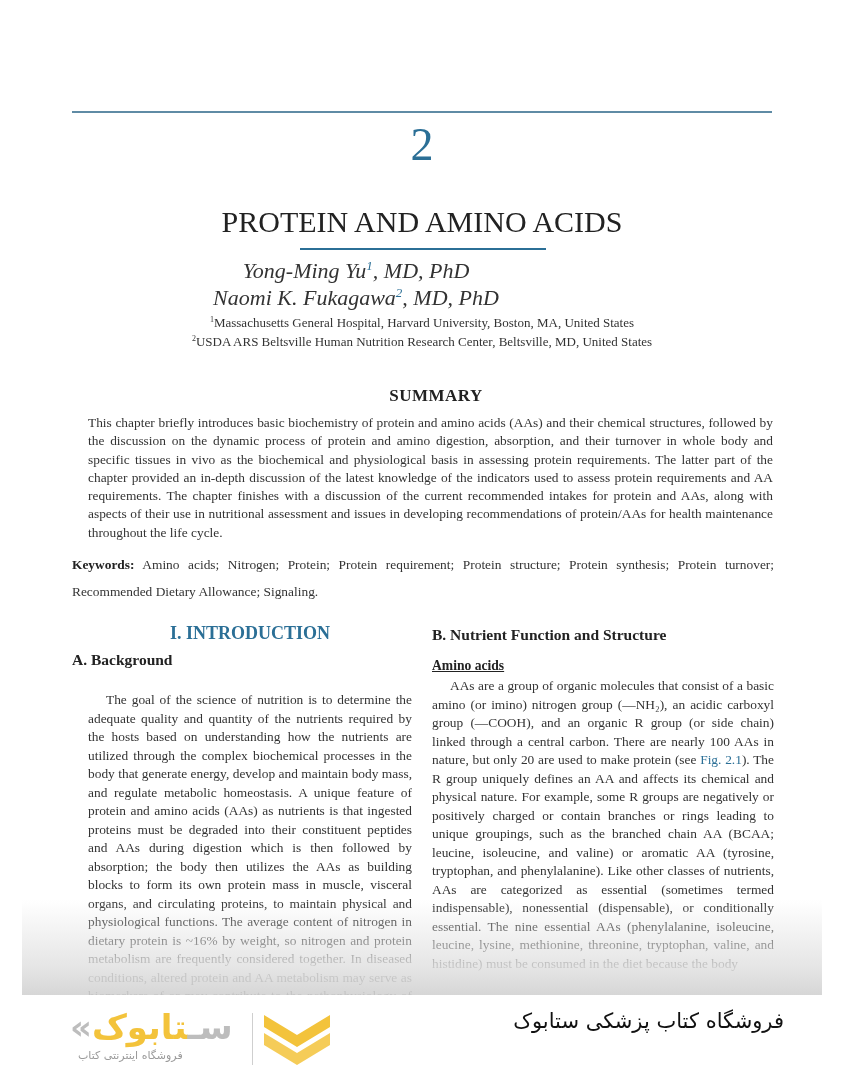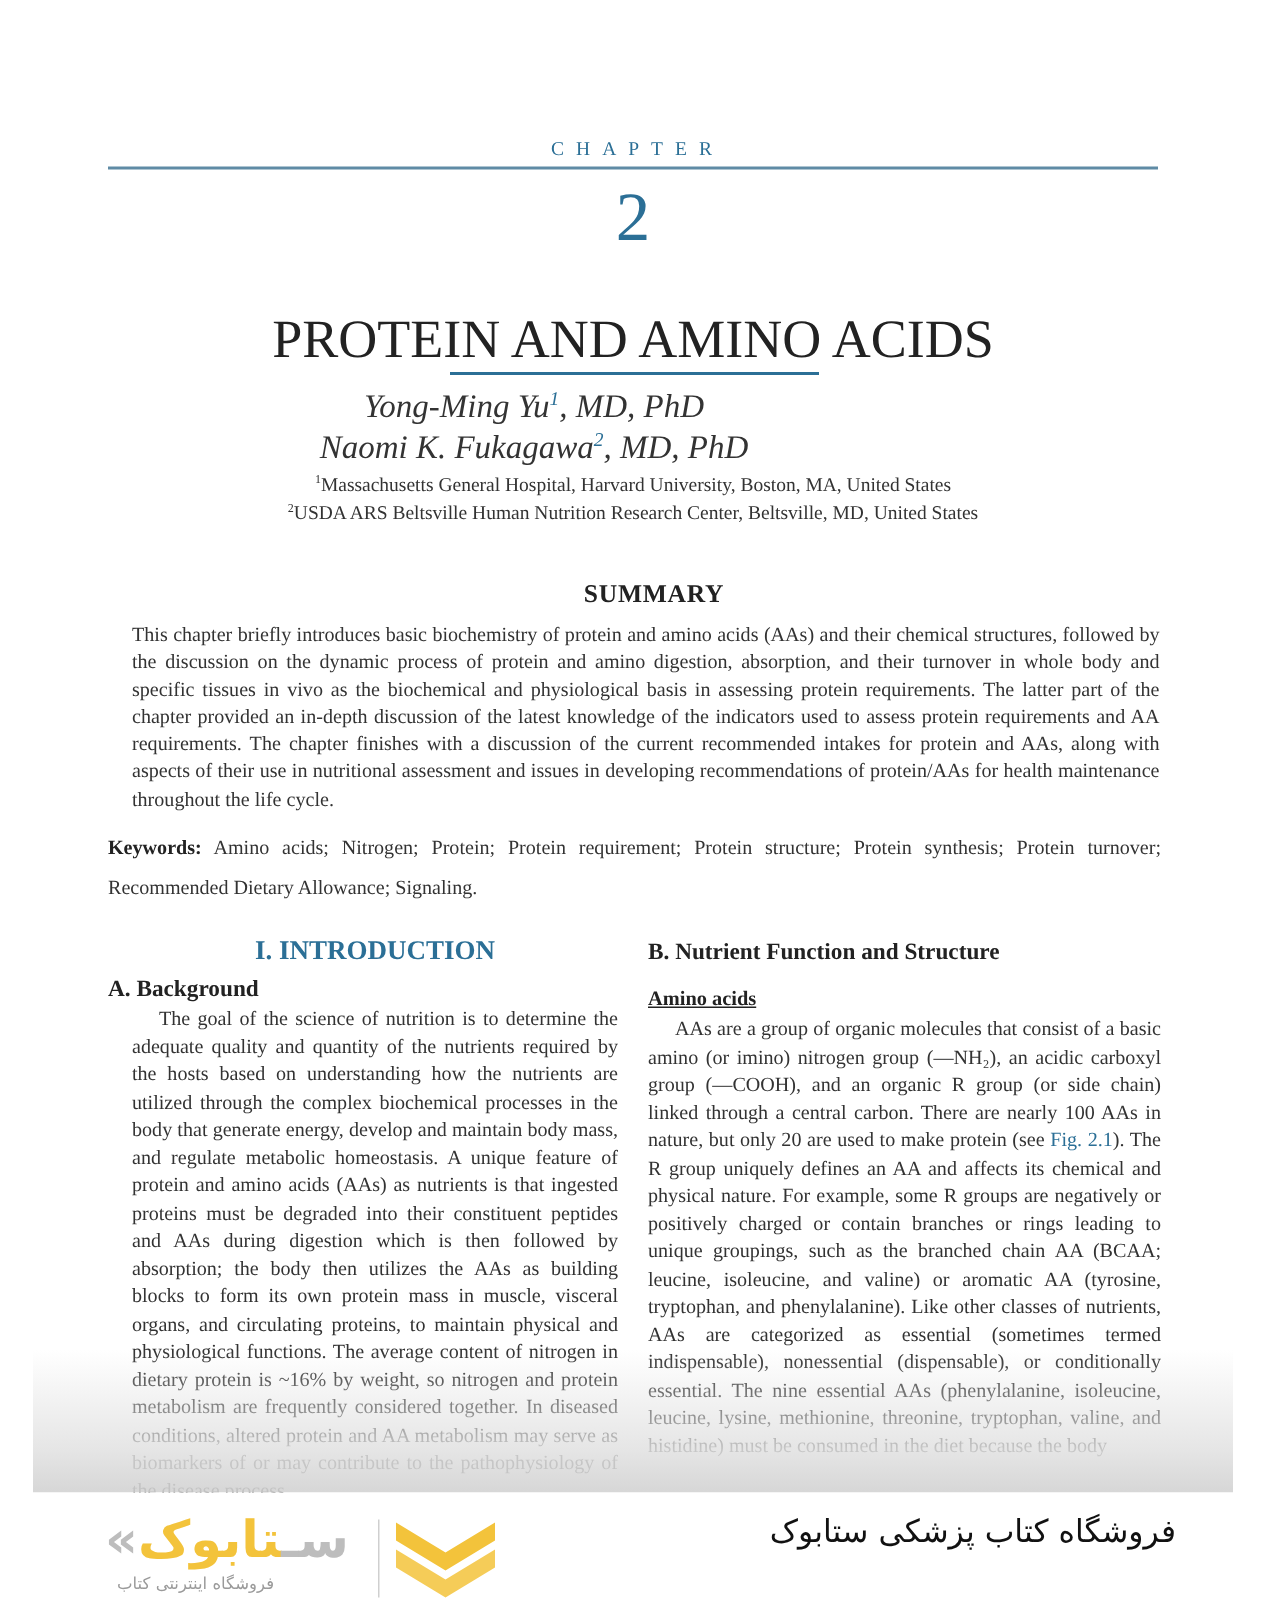--- a/index.html
+++ b/index.html
@@ -10,21 +10,21 @@
   .page-shade { position: absolute; left: 22px; top: 900px; width: 800px; height: 95px;
     background: linear-gradient(to bottom, rgba(255,255,255,0) 0%, rgba(225,225,225,0.85) 70%, rgba(210,210,210,0.9) 100%); pointer-events: none; }
 
   .chapter-label { position: absolute; top: 91px; left: 0; width: 844px; text-align: center;
     font-size: 13px; letter-spacing: 8px; color: #2b6f96; padding-left: 6px; }
   .chapter-rule { position: absolute; top: 111px; left: 72px; width: 700px; height: 2px; background: #5f8ba5; }
   .chapter-number { position: absolute; top: 122px; left: 0; width: 844px; text-align: center;
     font-size: 46px; color: #2b6f96; line-height: 1; }
 
   .title { position: absolute; top: 205px; left: 0; width: 844px; text-align: center;
-    font-size: 36px; color: #222; letter-spacing: 0px; font-weight: normal; }
+    font-size: 30px; color: #222; letter-spacing: 0px; font-weight: normal; }
   .title-rule { position: absolute; top: 248px; left: 300px; width: 246px; height: 2px; background: #2b6f96; }
 
   .author { position: absolute; left: 0; width: 712px; text-align: center;
     font-size: 22px; font-style: italic; color: #333; }
   .author sup { font-size: 13px; color: #2b6f96; }
   .author-1 { top: 258px; }
   .author-2 { top: 285px; font-style: italic; }
 
   .affil { position: absolute; left: 0; width: 844px; text-align: center; font-size: 13px; color: #333; }
   .affil sup { font-size: 8px; }
@@ -37,21 +37,21 @@
     font-size: 13.4px; line-height: 18.3px; text-align: justify; color: #333; }
   .keywords { position: absolute; top: 551px; left: 72px; width: 702px;
     font-size: 13.4px; line-height: 27px; text-align: justify; color: #333; }
   .keywords b { font-weight: bold; color: #222; }
 
   .col { position: absolute; font-size: 13.4px; line-height: 18.5px; color: #333; text-align: justify; }
   .col-left { left: 88px; top: 624px; width: 324px; }
   .col-right { left: 432px; top: 624px; width: 342px; }
 
   .section-heading { font-size: 18px; color: #2b6f96; text-align: center; margin-bottom: 8px; }
-  .subsection-heading { font-size: 15.5px; color: #222; margin-bottom: 1px; margin-left: -16px; }
+  .subsection-heading { font-size: 15.5px; color: #222; margin-bottom: 22px; margin-left: -16px; }
   .col-right .subsection-heading { margin-left: 0; margin-top: 2px; margin-bottom: 12px; }
   .topic-heading { font-size: 13.6px; text-decoration: underline; color: #222; margin-bottom: 2px; }
   .para { text-indent: 18px; }
   .link { color: #2b6f96; }
 
   .footer { position: absolute; left: 0; top: 995px; width: 844px; height: 85px; background: #fff; }
   .logo-wrap { position: absolute; left: 70px; top: 8px; width: 270px; height: 72px; }
   .logo-word { position: absolute; left: 0; top: 4px; font-family: "DejaVu Sans", sans-serif;
     font-size: 34px; font-weight: bold; color: #bdbdbd; letter-spacing: -1px; }
   .logo-word .y { color: #f3c33b; }
@@ -62,21 +62,20 @@
   .store-name { position: absolute; right: 60px; top: 14px; font-family: "DejaVu Sans", sans-serif;
     font-size: 21px; color: #111; direction: rtl; }
   .store-url { position: absolute; right: 48px; top: 46px; font-family: "DejaVu Sans", sans-serif;
     font-size: 24px; color: #111; letter-spacing: 7px; font-weight: 500; }
   .store-url .hl { color: #f3c33b; }
 </style>
 </head>
 <body>
 
 <div class="page">
-  <div class="chapter-label">CHAPTER</div>
   <div class="chapter-rule"></div>
   <div class="chapter-number">2</div>
 
   <h1 class="title">PROTEIN AND AMINO ACIDS</h1>
   <div class="title-rule"></div>
 
   <div class="author author-1">
     <span>Yong-Ming Yu</span><sup>1</sup><span>, MD, PhD</span>
   </div>
   <div class="author author-2">

